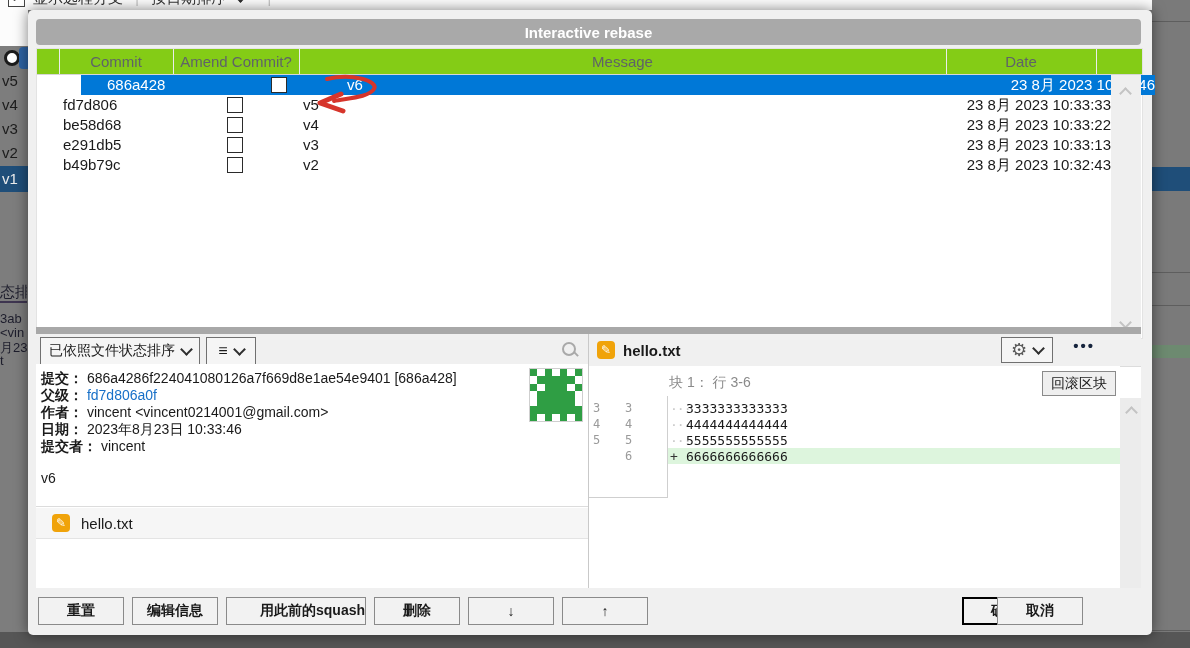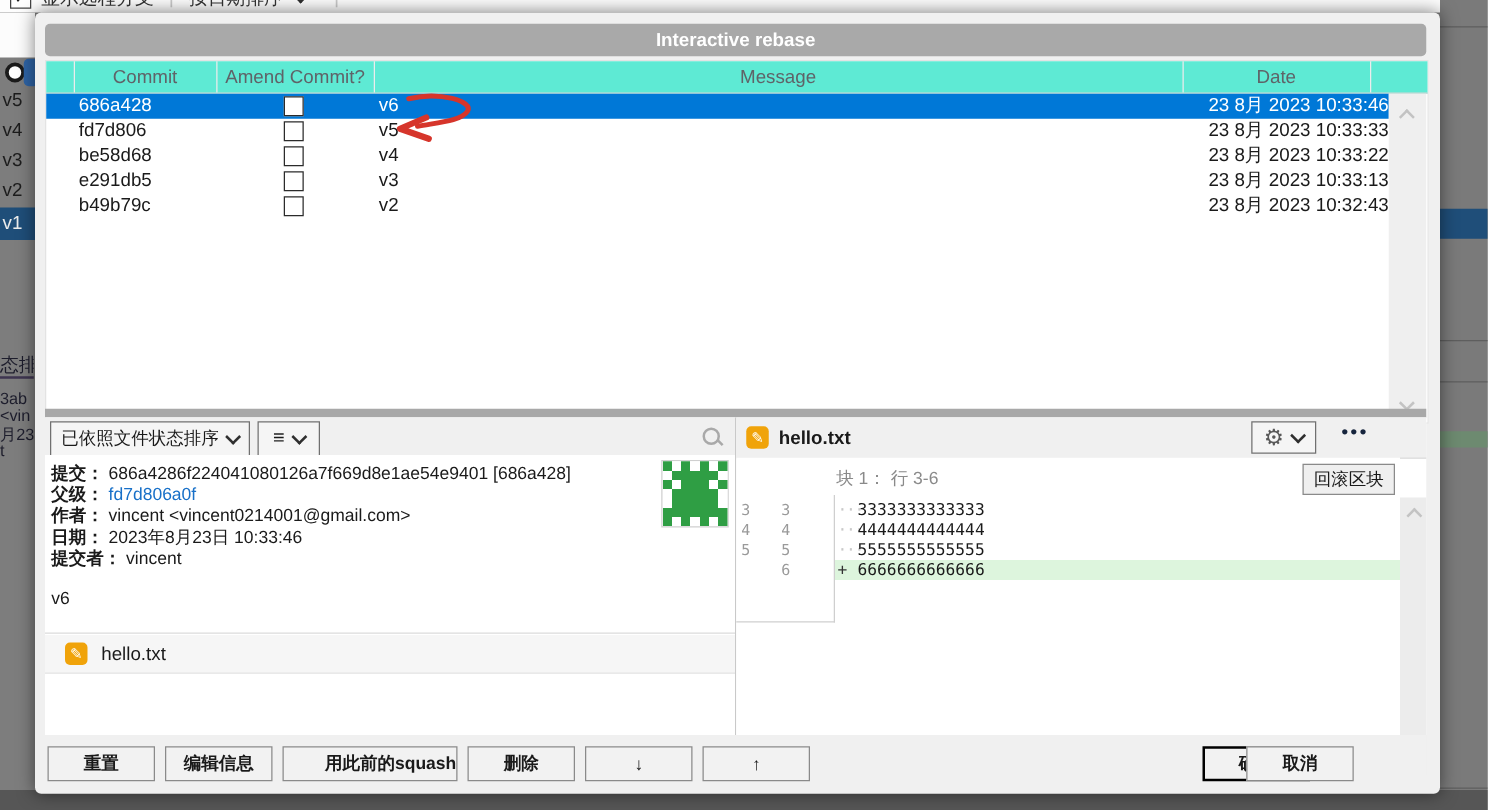--- a/index.html
+++ b/index.html
@@ -28,25 +28,25 @@
   .bg-blue-row{position:absolute;left:0;top:167px;width:38px;height:24px;background:#1f4e79;}
   .bg-green-row{position:absolute;left:0;top:345px;width:38px;height:13px;background:#6d8a70;}
   .bg-bottom{left:0;top:632px;width:1190px;height:16px;background:#565656;}
   
   .dialog{left:28px;top:10px;width:1124px;height:625px;background:#f0f0f0;border-radius:5px;
     box-shadow:0 0 14px rgba(0,0,0,.5);}
   .titlebar{left:8px;top:9px;width:1105px;height:26px;background:#a9a9a9;border-radius:4px;
     display:flex;align-items:center;justify-content:center;color:#fff;font-weight:bold;font-size:15px;}
   
   .table-wrap{left:8px;top:38px;width:1105px;height:289px;background:#fff;border:1px solid #e3e3e3;}
-  .thead{position:absolute;left:0;top:0;width:100%;height:25px;background:#5eead4;border-bottom:1px solid #d6d6d6;
+  .thead{position:absolute;left:0;top:0;width:100%;height:25px;background:#84cc16;border-bottom:1px solid #d6d6d6;
     color:#5f6368;font-size:15px;}
   .th{position:absolute;top:0;height:25px;display:flex;align-items:center;justify-content:center;border-right:1px solid #ececec;}
   .trow{position:absolute;left:0;width:1074px;height:20px;color:#1a1a1a;font-size:15px;}
-  .trow.sel{background:#0078d7;color:#fff;}
+  .trow.sel{background:#0078d7;color:#fff;margin-left:44px;}
   .cell-hash{position:absolute;left:26px;top:0;line-height:20px;}
   .cell-msg{position:absolute;left:266px;top:0;line-height:20px;}
   .cell-date{position:absolute;left:908px;top:0;width:166px;line-height:20px;text-align:right;}
   .cbx{position:absolute;left:190px;top:2px;width:14px;height:14px;background:#fff;border:1.6px solid #2b2b2b;}
   .scroll-lane{position:absolute;background:#efefef;}
   .chev{display:inline-block;width:7px;height:7px;border-right:2px solid #2f2f2f;border-bottom:2px solid #2f2f2f;transform:rotate(45deg);}
   .chev.up{transform:rotate(225deg);}
   .chev.light{border-color:#c3c3c3;}
   
   .splitter{left:8px;top:317px;width:1105px;height:7px;background:#a8a8a8;}

